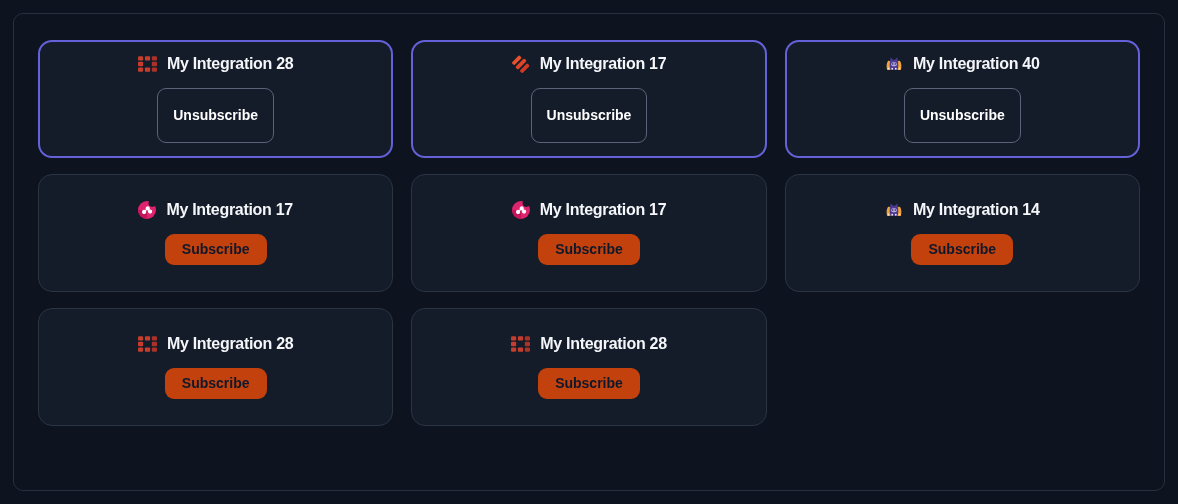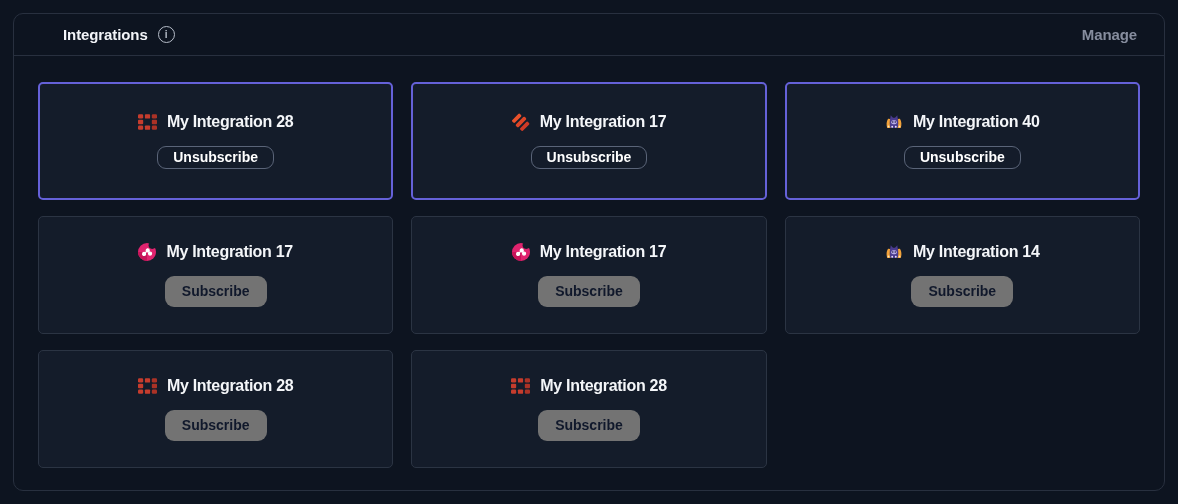--- a/index.html
+++ b/index.html
@@ -41,51 +41,46 @@
   .grid {
     padding:26px 24px 24px 24px;
     display:grid;
     grid-template-columns:repeat(3, 1fr);
     gap:16px 18px;
   }
   .card {
     height:118px;
     background:#141c2a;
     border:1px solid #2b3443;
-    border-radius:5px;
+    border-radius:14px;
     display:flex; flex-direction:column;
     align-items:center; justify-content:center;
     gap:15px;
   }
   .card.subscribed { border:2px solid #6561d8; }
   .card-head { display:flex; align-items:center; gap:10px; }
   .card-icon { display:flex; align-items:center; }
   .card-title {
     font-size:16px; font-weight:700; color:#f4f6f9; letter-spacing:-0.3px;
   }
   .btn {
     font-family:inherit; font-size:14px; font-weight:700;
-    border-radius:9px; padding:2px 15px; cursor:pointer; line-height:1.2;
+    border-radius:9px; padding:18px 15px; cursor:pointer; line-height:1.2;
   }
   .btn.unsubscribe {
     background:transparent; border:1px solid #5a6478; color:#ffffff;
   }
   .btn.subscribe {
-    background:#737373; border:none; color:#10182b; padding:7px 17px;
+    background:#c2410c; border:none; color:#10182b; padding:7px 17px;
   }
 </style>
 </head>
 <body>
 
 <div class="panel">
-  <div class="panel-header">
-    <span class="panel-title">Integrations</span>
-    <span class="info-badge">i</span>
-    <span class="manage">Manage</span>
-  </div>
   <div class="grid">
       <div class="card subscribed">
         <div class="card-head">
           <span class="card-icon">
             <svg width="19" height="16" viewBox="0 0 22 18">
               <rect x="0" y="0" width="6" height="5" rx="1.4" fill="#c63c2d"></rect>
               <rect x="8" y="0" width="6" height="5" rx="1" fill="#c63c2d"></rect>
               <rect x="16" y="0" width="6" height="5" rx="1.4" fill="#ab3226"></rect>
               <rect x="0" y="6.5" width="6" height="5" rx="1" fill="#c63c2d"></rect>
               <rect x="16" y="6.5" width="6" height="5" rx="1" fill="#ab3226"></rect>

